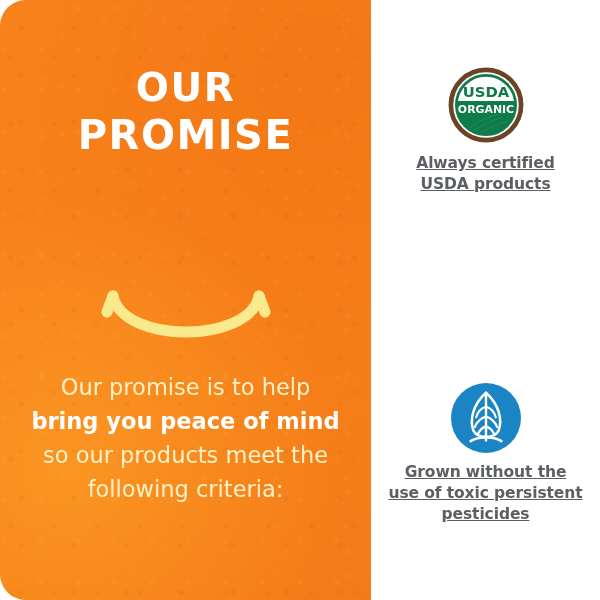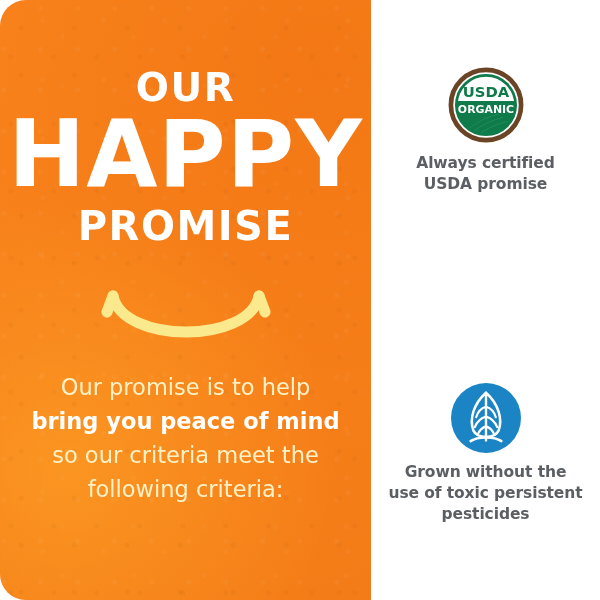--- a/index.html
+++ b/index.html
@@ -150,56 +150,56 @@
     align-items: center;
   }
   .badge-caption {
     margin-top: 9px;
     color: #5b5f63;
     font-family: "DejaVu Sans", sans-serif;
     font-size: 15.5px;
     font-weight: 700;
     line-height: 21px;
     letter-spacing: -0.1px;
+    text-decoration: underline;
   }
   .badge-caption .line {
     display: block;
     white-space: nowrap;
   }
 
   #badge-usda     { top: 66px; }
   #badge-nongmo   { top: 229px; }
   #badge-pesticide{ top: 383px; }
 </style>
 </head>
 <body>
 
 <div id="poster">
 
   <div id="orange-panel">
     <div class="panel-inner">
 
       <div id="headline">
         <span id="headline-our">OUR</span>
-        <span id="headline-happy">HAPPY</span>
         <span id="headline-promise">PROMISE</span>
       </div>
 
       <div id="smile-wrap">
         <svg width="170" height="62" viewBox="0 0 170 62">
           <path d="M12 10 C 22 58, 148 58, 158 10" fill="none" stroke="#fbe98e" stroke-width="11" stroke-linecap="round"></path>
           <path d="M12 10 L 6 26" fill="none" stroke="#fbe98e" stroke-width="11" stroke-linecap="round"></path>
           <path d="M158 10 L 164 26" fill="none" stroke="#fbe98e" stroke-width="11" stroke-linecap="round"></path>
         </svg>
       </div>
 
       <div id="promise-text">
         <span class="line">Our promise is to help</span>
         <span class="line strong">bring you peace of mind</span>
-        <span class="line">so our criteria meet the</span>
+        <span class="line">so our products meet the</span>
         <span class="line">following criteria:</span>
       </div>
 
     </div>
   </div>
 
   <div id="badge-column">
 
     <div class="badge-item" id="badge-usda">
       <div class="badge-mark">
@@ -227,21 +227,21 @@
 
           <circle cx="50" cy="50" r="38" fill="none" stroke="#0f7b4a" stroke-width="3.5"></circle>
 
           <text x="50" y="40" text-anchor="middle" font-family="DejaVu Sans, sans-serif" font-weight="bold" font-size="19" fill="#0f7b4a">USDA</text>
 
           <text x="50" y="60" text-anchor="middle" font-family="DejaVu Sans, sans-serif" font-weight="bold" font-size="14" fill="#ffffff">ORGANIC</text>
         </svg>
       </div>
       <div class="badge-caption">
         <span class="line">Always certified</span>
-        <span class="line">USDA promise</span>
+        <span class="line">USDA products</span>
       </div>
     </div>
 
 
     <div class="badge-item" id="badge-pesticide">
       <div class="badge-mark">
         <svg width="70" height="70" viewBox="0 0 100 100">
           <circle cx="50" cy="50" r="50" fill="#1a84c4"></circle>
 
           <path d="M50 14 C 32 30, 26 52, 32 68 C 38 80, 62 80, 68 68 C 74 52, 68 30, 50 14 Z" fill="none" stroke="#ffffff" stroke-width="3.6"></path>

